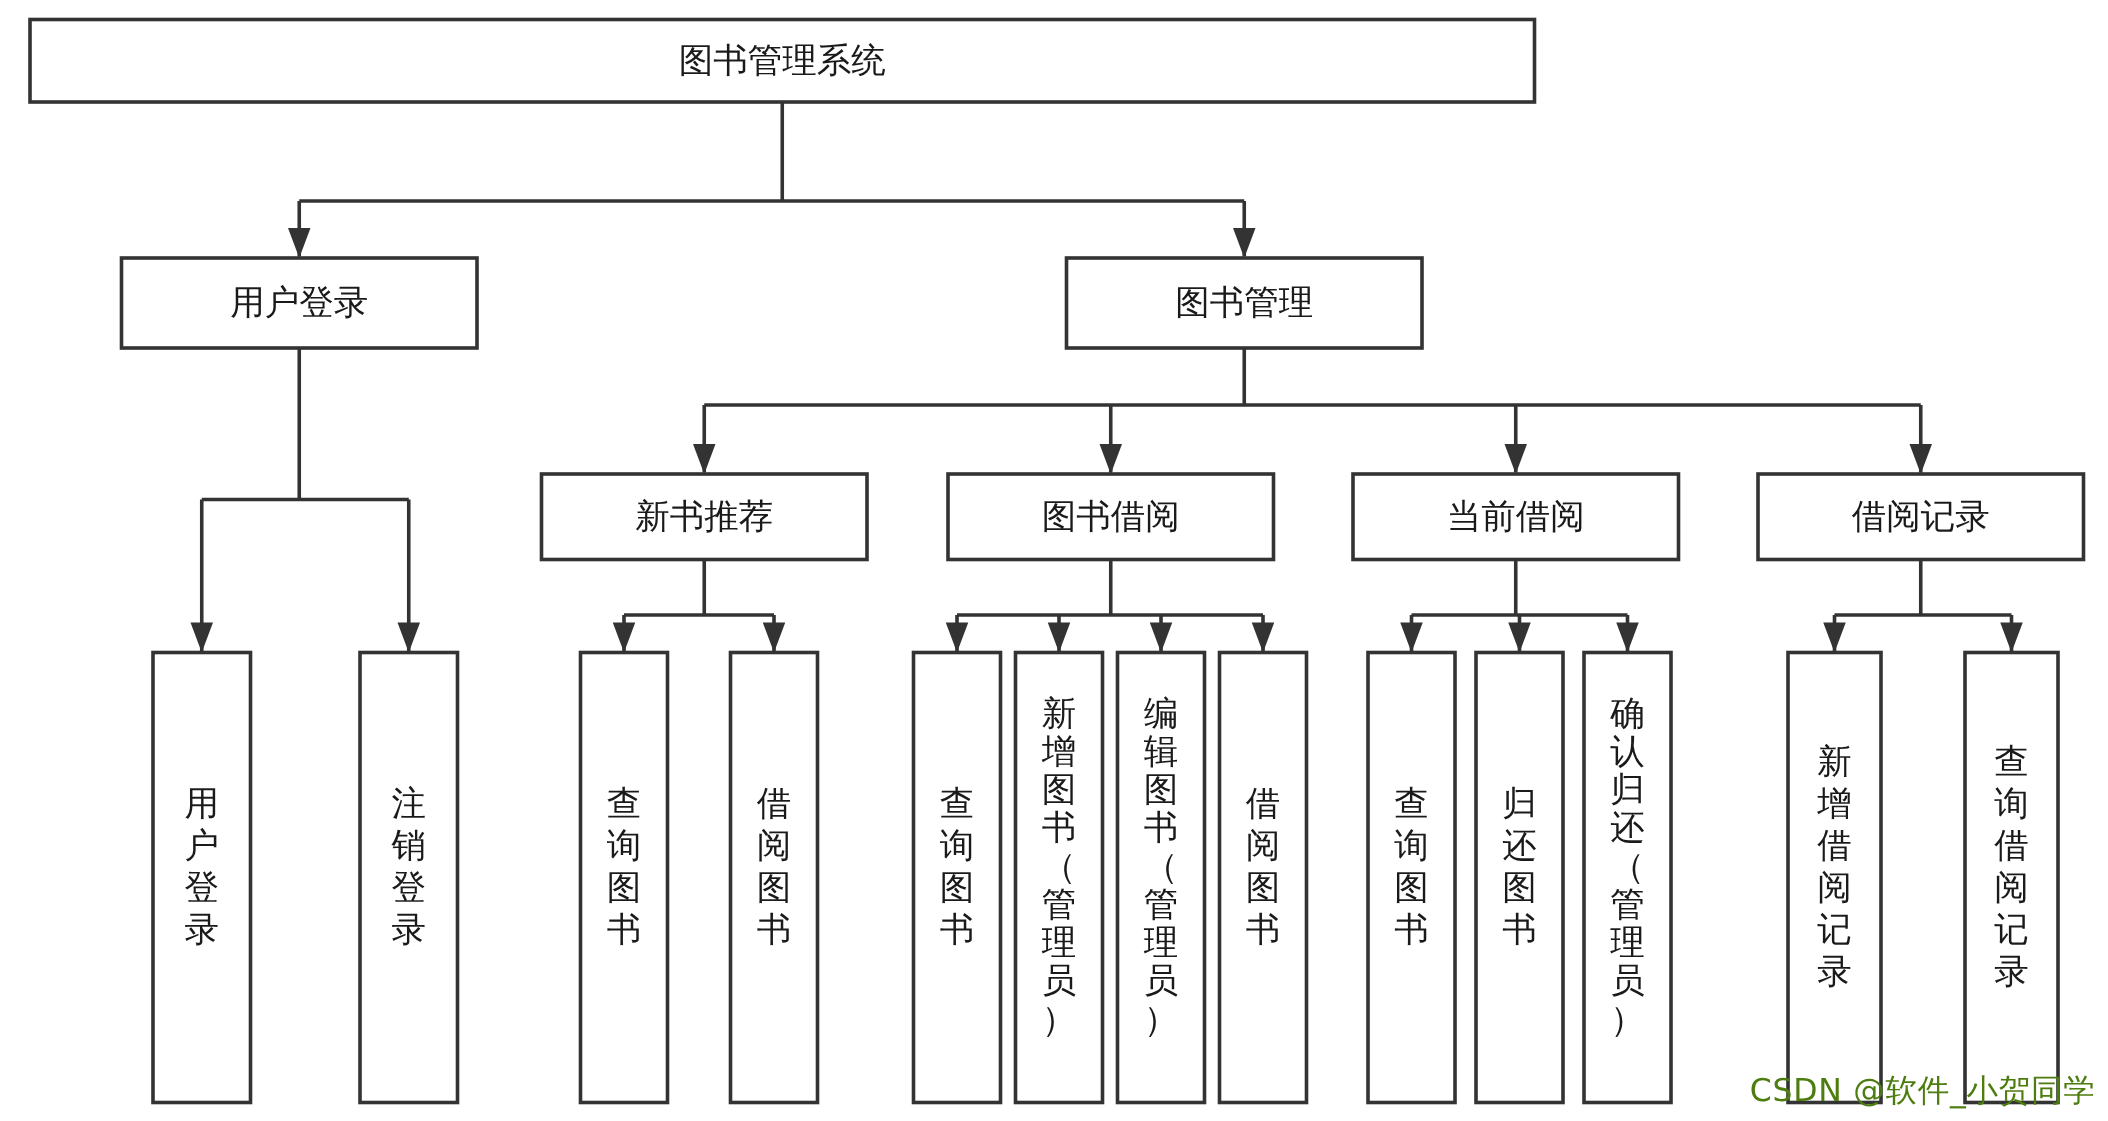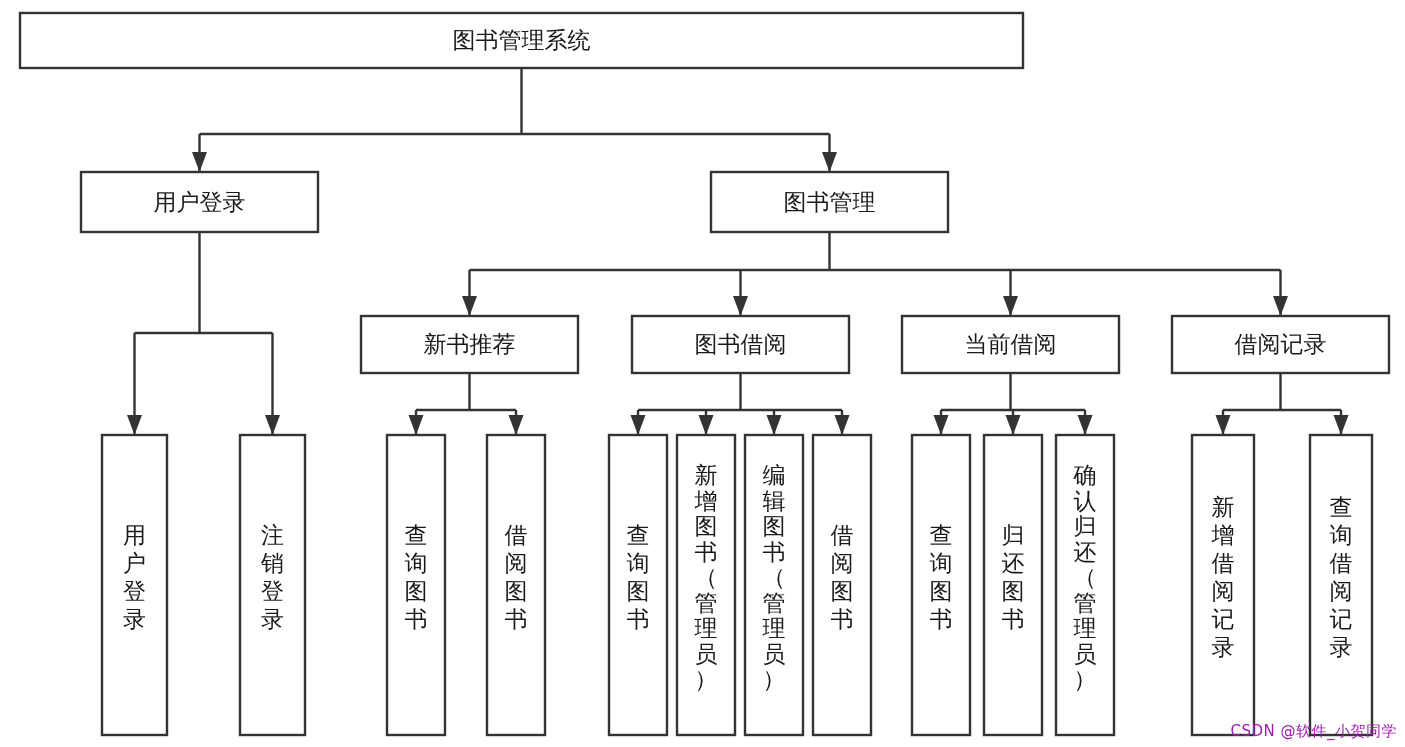--- a/index.html
+++ b/index.html
@@ -45,22 +45,22 @@
   }
   .arrow-head {
     fill: #333333;
     stroke: none;
   }
   .watermark {
     position: absolute;
     right: 8px;
     bottom: 6px;
     font-family: "DejaVu Sans", "Liberation Sans", sans-serif;
-    font-size: 15px;
-    color: #a21caf;
+    font-size: 21px;
+    color: #4d7c0f;
     letter-spacing: 0.5px;
     white-space: nowrap;
     text-align: right;
   }
 </style>
 </head>
 <body>
 
 <svg id="diagram" viewBox="0 0 1405 747" xmlns="http://www.w3.org/2000/svg">
   <g id="connectors">

